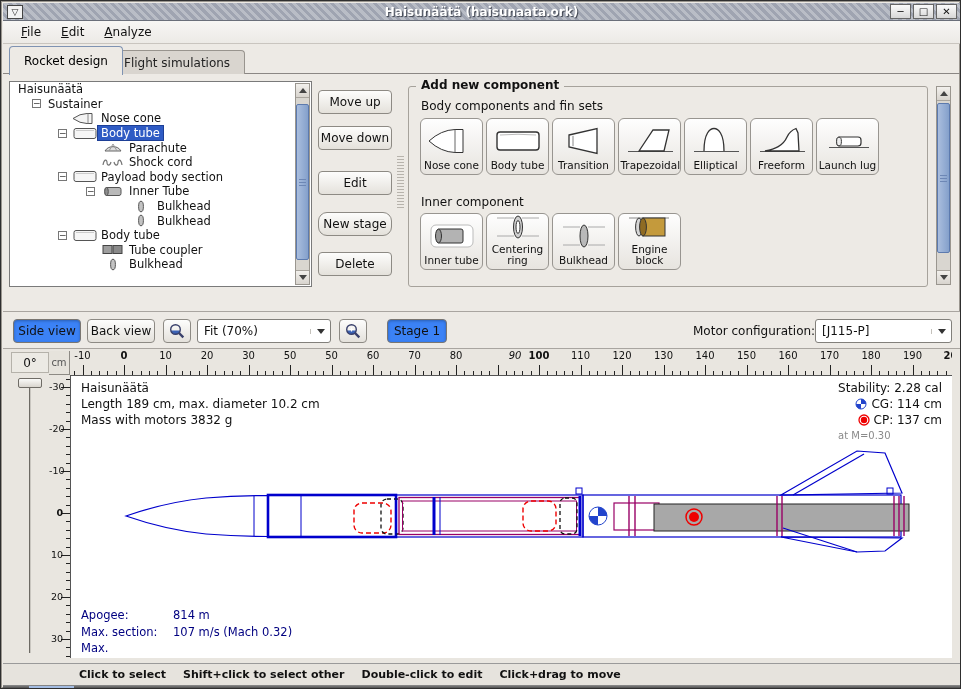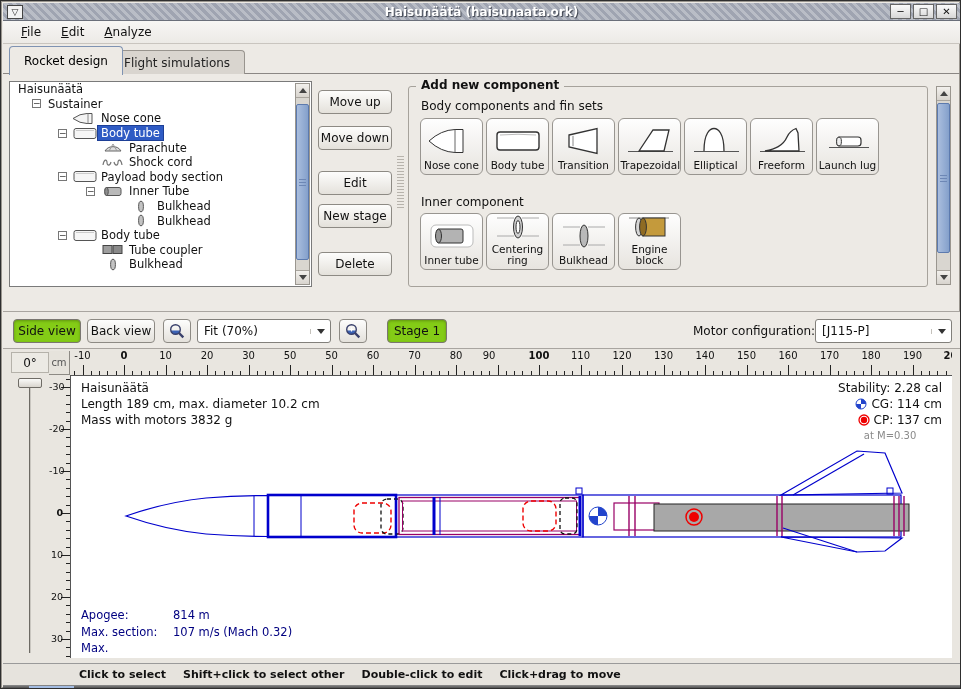--- a/index.html
+++ b/index.html
@@ -43,21 +43,21 @@
   .sb-btn.down{bottom:0;border-top:1px solid #a9a59e;border-bottom:none;}
   .tri-up{width:0;height:0;border-left:4px solid transparent;border-right:4px solid transparent;border-bottom:5px solid #444;}
   .tri-down{width:0;height:0;border-left:4px solid transparent;border-right:4px solid transparent;border-top:5px solid #444;}
   .sb-thumb{position:absolute;left:0;width:13px;background:linear-gradient(90deg,#aabede,#84a0cb);
     border:1px solid #5c7aae;border-radius:2px;}
   .sb-grip{position:absolute;left:2px;right:2px;top:50%;height:7px;margin-top:-3px;
     background:repeating-linear-gradient(#6d87b5 0 1px,transparent 1px 3px);}
   
   .btn{background:linear-gradient(#fdfdfc,#e4e1db);border:1px solid #8d8a84;border-radius:4px;
     font-size:12px;color:#111;display:flex;align-items:center;justify-content:center;font-family:"DejaVu Sans",sans-serif;}
-  .btn.pressed{background:#84cc16;box-shadow:inset 0 1px 3px rgba(0,0,0,.28);border-color:#7a7671;}
+  .btn.pressed{background:#3b82f6;box-shadow:inset 0 1px 3px rgba(0,0,0,.28);border-color:#7a7671;}
   .action-btn{position:absolute;left:317px;width:74px;height:24px;}
   .dots{position:absolute;left:396px;top:155px;width:7px;height:52px;
     background:repeating-linear-gradient(#b7b3ac 0 1px,transparent 1px 3px);}
   
   .add-panel{position:absolute;left:403px;top:76px;width:547px;height:214px;}
   .groupbox{position:absolute;left:4px;top:9px;right:23px;bottom:4px;border:1px solid #a6a29b;border-radius:3px;}
   .group-title{position:absolute;left:12px;top:1px;background:#edeae5;padding:0 5px;font-size:12px;font-weight:bold;color:#111;}
   .group-label{position:absolute;left:17px;font-size:12px;color:#111;}
   .comp-row{position:absolute;left:16px;display:flex;gap:3px;}
   .comp-btn{width:63px;height:57px;background:linear-gradient(#fefefe,#e7e4df);border:1px solid #989590;
@@ -84,21 +84,21 @@
   .h-lab{position:absolute;top:1px;width:30px;text-align:center;font-size:10px;color:#111;}
   .v-ruler{position:absolute;left:46px;top:26px;width:21px;height:283px;overflow:hidden;}
   .v-tick{position:absolute;right:0;height:1px;background:#222;}
   .v-lab{position:absolute;left:0;width:14px;text-align:right;font-size:9.5px;color:#111;}
   .slider-groove{position:absolute;left:26px;top:34px;width:2px;height:270px;background:#6d6a64;border-right:1px solid #c9c6c0;}
   .slider-handle{position:absolute;left:15px;top:29px;width:24px;height:10px;background:linear-gradient(#fafaf8,#d9d5ce);
     border:1px solid #6f6c66;border-radius:2px;}
   .canvas{position:absolute;left:67px;top:26px;width:882px;height:283px;background:#fff;
     border-top:1px solid #555;border-left:1px solid #555;overflow:hidden;}
   .info{position:absolute;left:10px;top:4px;font-size:12px;color:#111;line-height:16px;}
-  .stab{position:absolute;right:10px;top:4px;text-align:center;font-size:12px;color:#111;line-height:16px;}
+  .stab{position:absolute;right:10px;top:4px;text-align:left;font-size:12px;color:#111;line-height:16px;}
   .stab-row{display:flex;justify-content:flex-end;align-items:center;gap:4px;}
   .stab-mach{font-size:10px;color:#8a8a8a;}
   .flight{position:absolute;left:10px;top:231px;font-size:11.5px;color:#000080;line-height:16.5px;}
   .flight .lab{display:inline-block;width:92px;}
   
   .statusbar{position:absolute;left:2px;top:662px;width:957px;height:22px;background:#e6e3dd;
     border-top:1px solid #9a9a9a;display:flex;align-items:center;padding-left:76px;gap:17px;}
   .status-item{font-size:11px;font-weight:bold;color:#111;}
   .bottom-frame{position:absolute;left:2px;top:684px;width:957px;height:4px;background:linear-gradient(#8f8f8f,#3a3a3a);}
   .bottom-blue{position:absolute;left:28px;top:685px;width:45px;height:3px;background:#a3bce2;}
@@ -256,21 +256,21 @@
       <div class="sb-thumb" style="top:20px;height:156px;">
           <div class="sb-grip"></div>
         </div>
     </div>
   </div>
 
   <div id="actions">
       <div class="btn action-btn" style="top: 89px;">Move up</div>
       <div class="btn action-btn" style="top: 125px;">Move down</div>
       <div class="btn action-btn" style="top: 170px;">Edit</div>
-      <div class="btn action-btn" style="top: 203px;">New stage</div>
+      <div class="btn action-btn" style="top: 211px; border-radius: 9px;">New stage</div>
       <div class="btn action-btn" style="top: 251px;">Delete</div>
     </div>
   <div class="dots"></div>
 
   <div class="add-panel">
     <div class="groupbox"></div>
     <div class="group-title">Add new component</div>
     <div class="group-label" style="top:22px;text-align:center;">Body components and fin sets</div>
     <div class="comp-row" style="top:41px;" id="comprow0">
         <div class="comp-btn">
@@ -547,21 +547,21 @@
         <div class="h-lab" style="left: -2.5px;">-10</div>
         <div class="h-lab" style="left: 39px; font-weight: bold;">0</div>
         <div class="h-lab" style="left: 80.5px;">10</div>
         <div class="h-lab" style="left: 122px;">20</div>
         <div class="h-lab" style="left: 163.5px;">30</div>
         <div class="h-lab" style="left: 205px;">50</div>
         <div class="h-lab" style="left: 246.5px;">50</div>
         <div class="h-lab" style="left: 288px;">60</div>
         <div class="h-lab" style="left: 329.5px;">70</div>
         <div class="h-lab" style="left: 371px;">80</div>
-        <div class="h-lab" style="left: 404px;">90</div>
+        <div class="h-lab" style="left: 430px; font-style: italic;">90</div>
         <div class="h-lab" style="left: 454px; font-weight: bold;">100</div>
         <div class="h-lab" style="left: 495.5px;">110</div>
         <div class="h-lab" style="left: 537px;">120</div>
         <div class="h-lab" style="left: 578.5px;">130</div>
         <div class="h-lab" style="left: 620px;">140</div>
         <div class="h-lab" style="left: 661.5px;">150</div>
         <div class="h-lab" style="left: 703px;">160</div>
         <div class="h-lab" style="left: 744.5px;">170</div>
         <div class="h-lab" style="left: 786px;">180</div>
         <div class="h-lab" style="left: 827.5px;">190</div>

